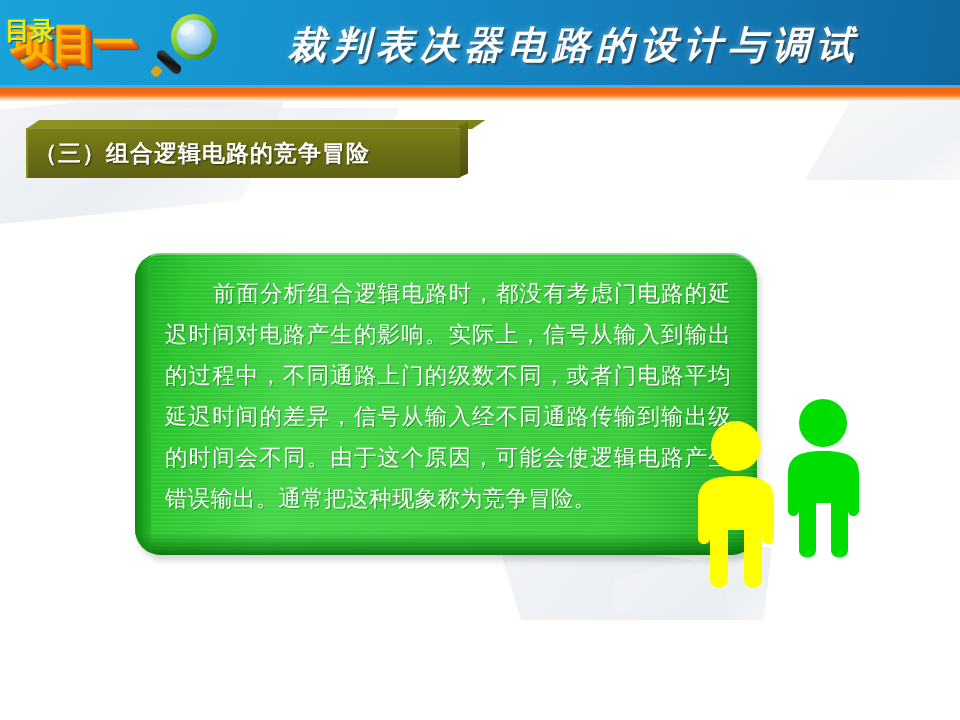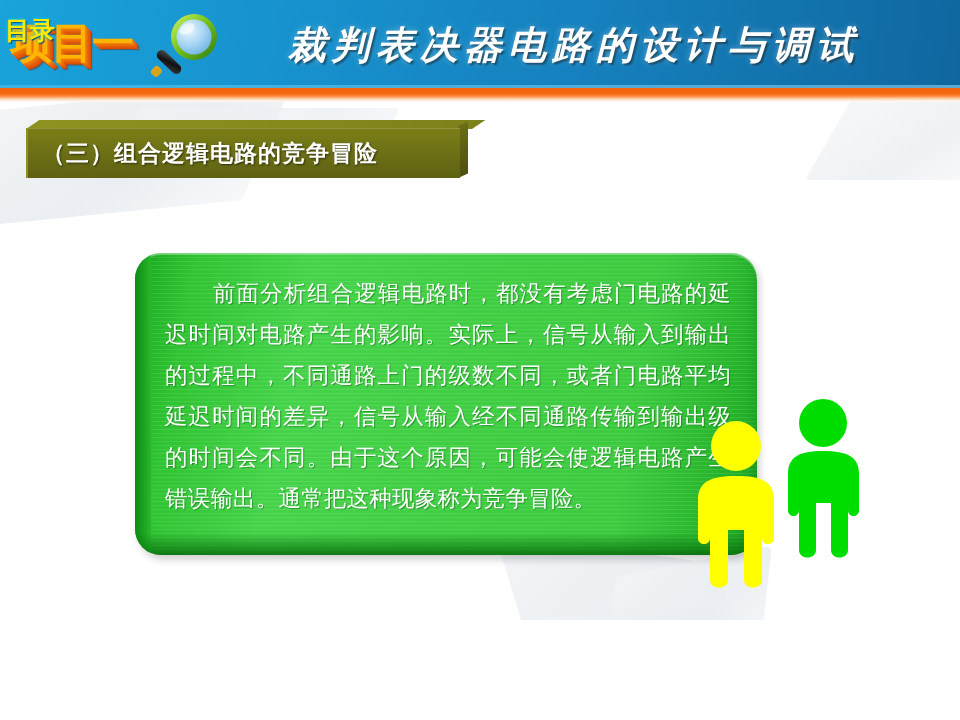--- a/index.html
+++ b/index.html
@@ -90,21 +90,21 @@
   }
   #section-head-right {
     position: absolute; left: 458px; top: 126px; width: 10px; height: 52px;
     background: linear-gradient(180deg,#6b6e14,#4d500f);
     transform: skewY(-24deg);
     transform-origin: top left;
   }
   #section-head-label {
     position: absolute; left: 26px; top: 128px; width: 432px; height: 50px;
     display:flex; align-items:center;
-    padding-left: 16px; box-sizing: border-box;
+    padding-left: 8px; box-sizing: border-box;
     font-family: "DejaVu Sans", "Liberation Sans", sans-serif;
     font-size: 23px; font-weight: bold; letter-spacing: 1px;
     color: #ffffff;
     text-shadow: 1px 1px 2px rgba(0,0,0,.55);
     white-space: nowrap;
   }
 
   
   #body-card {
     position: absolute; left: 135px; top: 253px; width: 622px; height: 302px;

